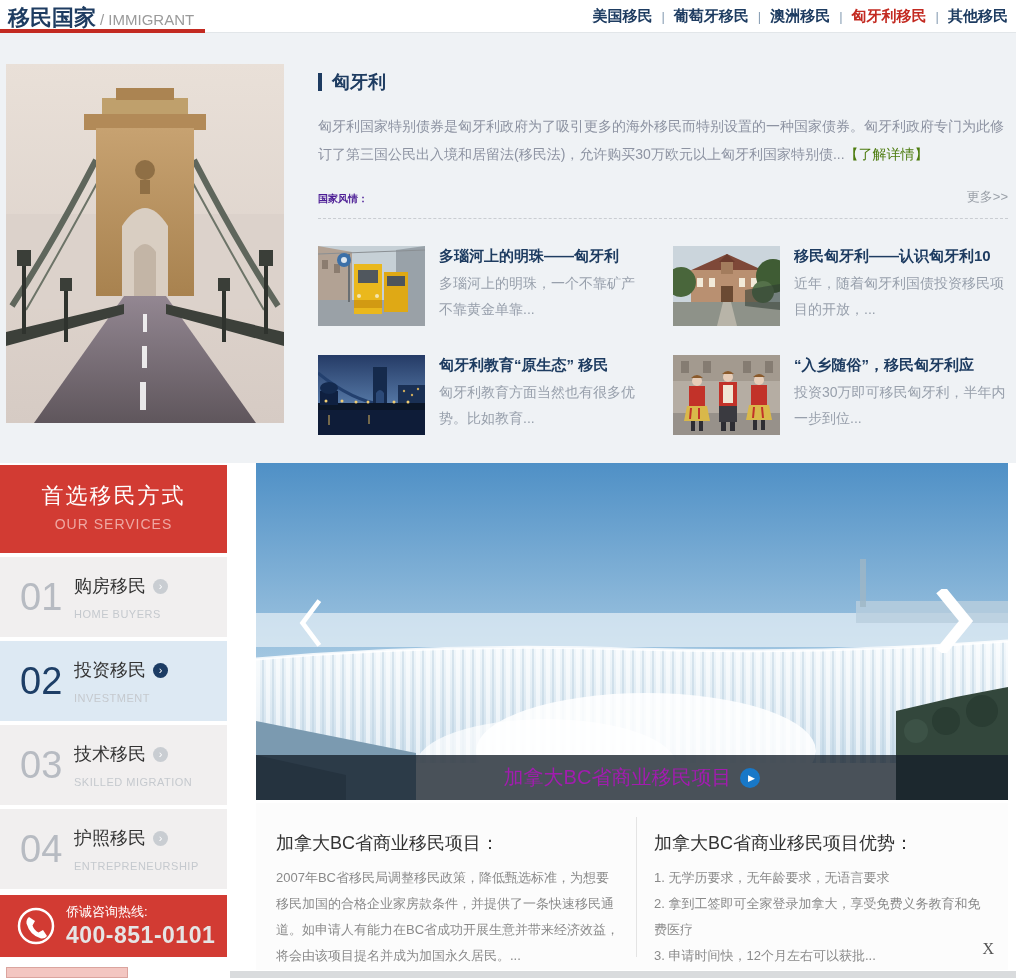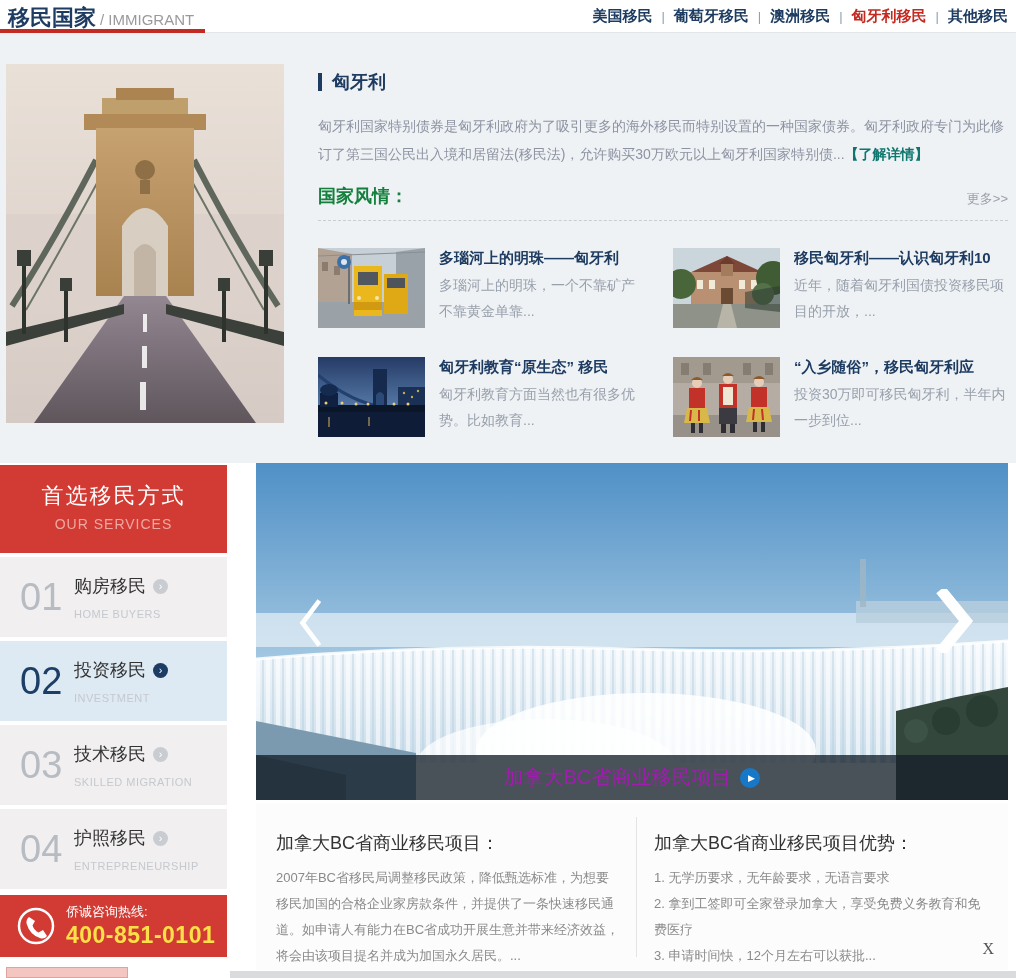--- a/index.html
+++ b/index.html
@@ -19,24 +19,24 @@
 
   
   .hero { position:absolute; left:6px; top:64px; width:278px; height:359px; overflow:hidden; }
   .hero svg { display:block; width:100%; height:100%; }
 
   .country { position:absolute; left:318px; top:60px; width:690px; }
   .sec-title { display:flex; align-items:center; margin-top:10px; }
   .sec-title .bar { width:4px; height:18px; background:#1e3c61; margin-right:10px; }
   .sec-title h2 { font-size:18px; font-weight:bold; color:#1e3c61; }
   .intro { margin-top:18px; font-size:14px; color:#8d93a2; line-height:28px; }
-  .intro .detail-link { color:#0f766e; font-weight:bold; text-decoration:none; cursor:pointer; }
+  .intro .detail-link { color:#4d7c0f; font-weight:normal; text-decoration:none; cursor:pointer; }
   .customs-row { margin-top:16px; display:flex; justify-content:space-between; align-items:flex-end;
                  padding-bottom:12px; border-bottom:1px dashed #c9cdd2; }
-  .customs-label { font-size:18px; font-weight:bold; color:#15803d; }
+  .customs-label { font-size:10px; font-weight:bold; color:#4c1d95;margin-top:8px; }
   .more-link { font-size:13px; color:#9aa0a8; text-decoration:none; cursor:pointer; }
 
   .news-grid { margin-top:27px; display:grid; grid-template-columns:327px 344px; column-gap:19px; row-gap:19px;gap:28px; }
   .news-item { display:flex; height:81px; text-decoration:none; cursor:pointer; }
   .thumb { width:107px; height:80px; flex:0 0 107px; margin-right:14px; overflow:hidden; }
   .thumb svg { display:block; width:100%; height:100%; }
   .news-text { flex:1; overflow:hidden; }
   .news-title { display:block; font-size:15px; font-weight:bold; color:#1e3c61; margin-top:1px; }
   .news-excerpt { display:block; font-size:14px; color:#98a0ac; line-height:26px; margin-top:4px; }
 
@@ -55,21 +55,21 @@
   .svc-row1 { display:flex; align-items:center; }
   .svc-cn { font-size:18px; color:#333333; }
   .svc-arrow { width:15px; height:15px; border-radius:50%; background:#c9cdd2; color:#ffffff;
                font-size:11px; line-height:14px; text-align:center; margin-left:7px; }
   .svc-item.active .svc-arrow { background:#1c3c64; }
   .svc-en { font-size:11px; color:#c5c9ce; letter-spacing:.5px; margin-top:10px; }
 
   .hotline { height:62px; margin-top:6px; background:#d23b33; display:flex; align-items:center; padding-left:16px; }
   .hotline svg { width:40px; height:40px; flex:0 0 40px; margin-right:10px; }
   .hotline-label { font-size:13px; color:#ffffff; }
-  .hotline-number { font-size:23px; font-weight:bold; color:#fde047; letter-spacing:.5px; margin-top:1px; }
+  .hotline-number { font-size:23px; font-weight:bold; color:#e5e5e5; letter-spacing:.5px; margin-top:1px; }
   .partial-block { position:absolute; left:6px; top:504px; width:122px; height:11px;
                    background:#f3c6c1; border:1px solid #dba49e; }
 
   .main { position:absolute; left:256px; top:0; width:752px; }
   .carousel { position:relative; width:752px; height:337px; overflow:hidden; }
   .carousel > svg.scene { display:block; width:752px; height:337px; }
   .car-arrow { position:absolute; cursor:pointer; }
   .car-arrow.prev { left:40px; top:133px; width:28px; height:54px; }
   .car-arrow.next { right:34px; top:126px; width:38px; height:64px; }
   .car-caption { position:absolute; left:0; bottom:0; width:100%; height:45px; background:rgba(22,32,42,.78);

